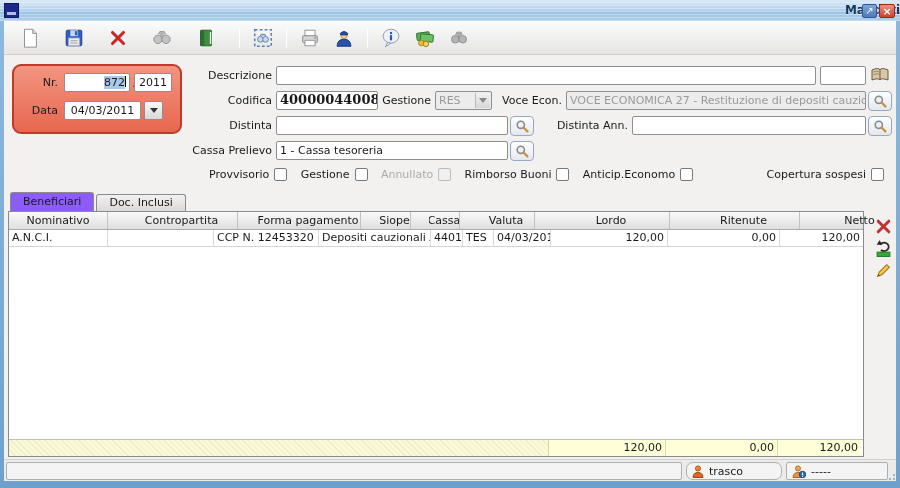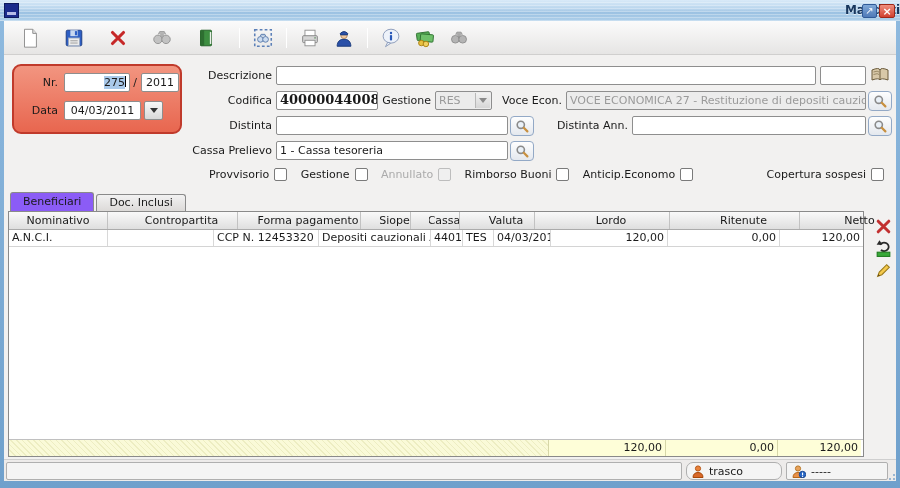--- a/index.html
+++ b/index.html
@@ -222,23 +222,23 @@
           <circle cx="7.6" cy="13.5" r="4.6" fill="#B4B4B4" stroke="#888888"></circle>
           <circle cx="16.4" cy="13.5" r="4.6" fill="#B4B4B4" stroke="#888888"></circle>
         </svg>
       </div>
     </div>
 
     <div class="form">
 
       <div class="redpanel">
         <div class="flabel" style="left:10px; top:8px; width:34px;">Nr.</div>
-        <div class="tinput" style="left:50px; top:7px; width:66px; text-align:right;"><span class="sel-text">275</span><span class="caret"></span></div>
+        <div class="tinput" style="left:50px; top:7px; width:66px; text-align:right;"><span class="sel-text">872</span><span class="caret"></span></div>
         <div class="flabel" style="left:117px; top:8px; width:8px; text-align:center;">/</div>
-        <div class="tinput" style="left:127px; top:7px; width:38px; text-align:center;">2011</div>
+        <div class="tinput" style="left:120px; top:7px; width:38px; text-align:center;">2011</div>
         <div class="flabel" style="left:10px; top:36px; width:34px;">Data</div>
         <div class="tinput" style="left:50px; top:35px; width:77px; text-align:center;">04/03/2011</div>
         <div class="dd-btn" style="left:130px; top:35px;">
             <span class="arrow-down"></span>
           </div>
       </div>
 
       <div class="flabel" style="left:150px; top:11px; width:118px;">Descrizione</div>
       <div class="tinput" style="left:272px; top:10px; width:540px;"></div>
       <div class="tinput" style="left:816px; top:10px; width:46px;"></div>

